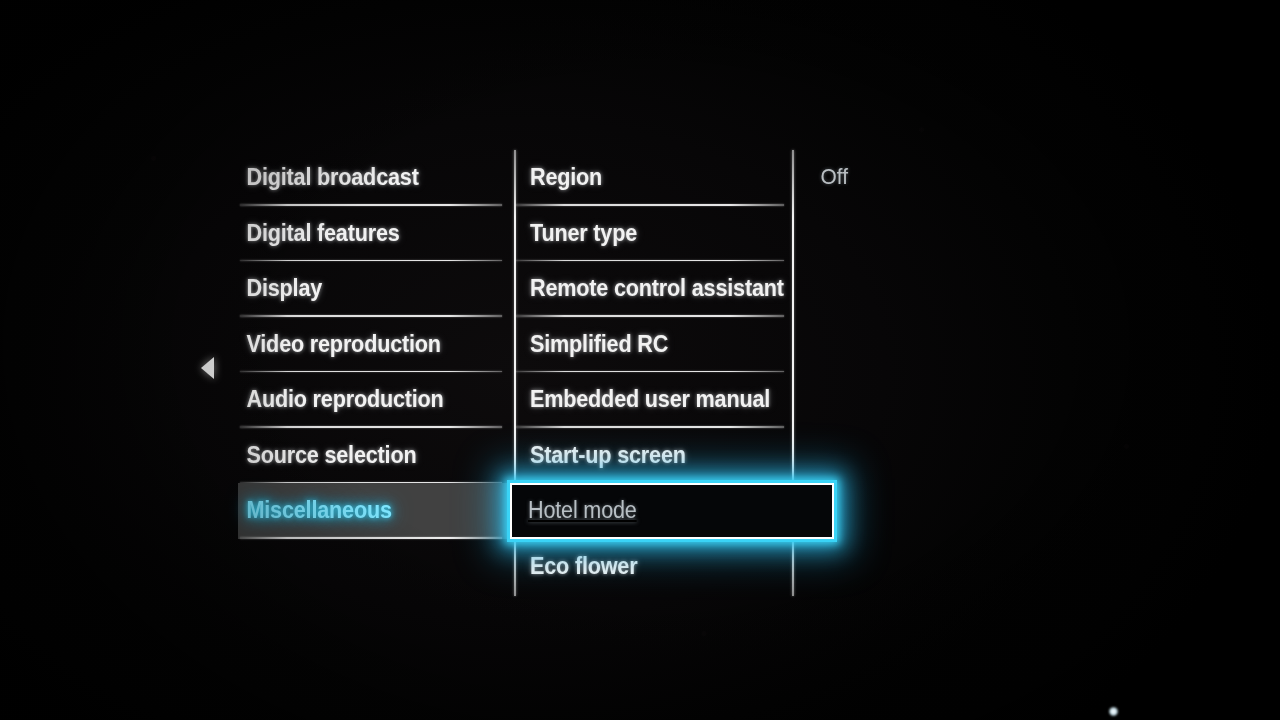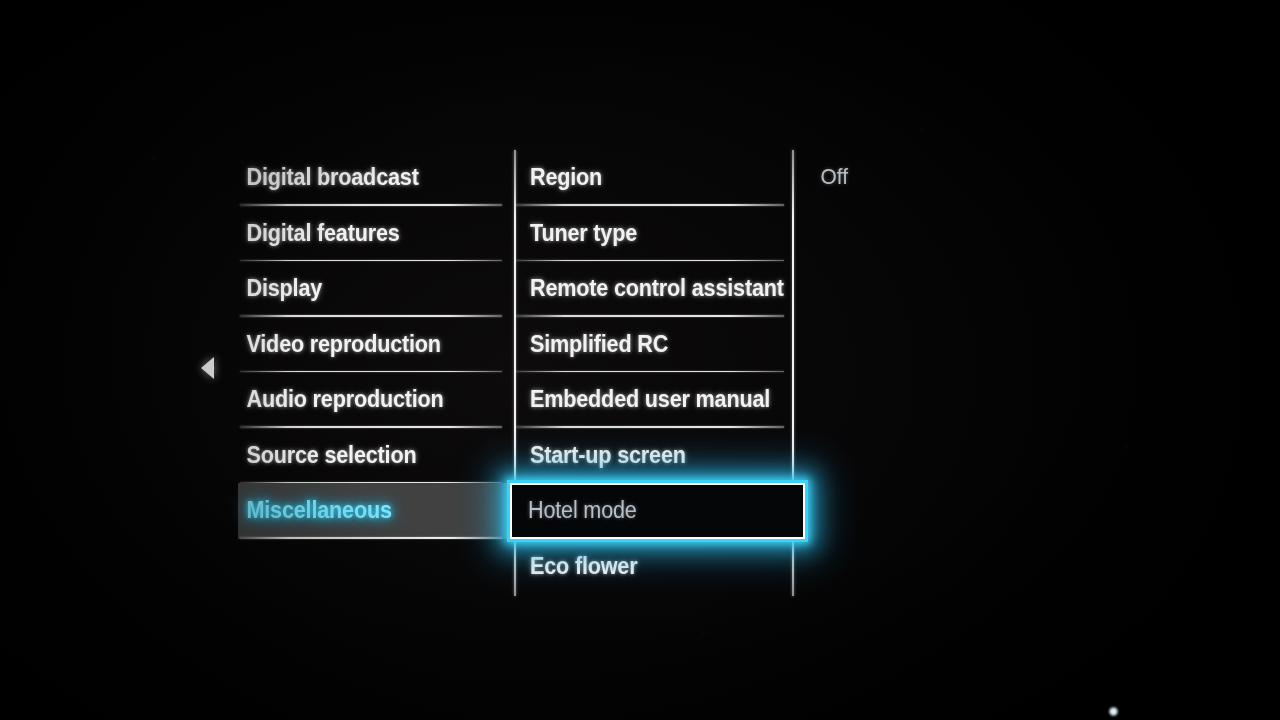--- a/index.html
+++ b/index.html
@@ -92,22 +92,23 @@
   
   .row.selected {
     background:#050608;
     border:2px solid #ffffff;
     box-shadow:
       0 0 0 3px #3ad3f6,
       0 0 8px 5px rgba(58,211,246,.95),
       0 0 20px 10px rgba(48,190,235,.72),
       0 0 38px 18px rgba(40,170,220,.42);
     margin-left:-4px;
-    width:295px;
+    width:324px;
     z-index:5;
+    text-decoration:underline;
   }
   .row.selected .label {
     color:#b8bfc4;
     font-weight:normal;
     text-shadow:0 0 4px rgba(190,205,215,.5);
     padding-left:19px;
   }
 
   
   #col-right .value {

